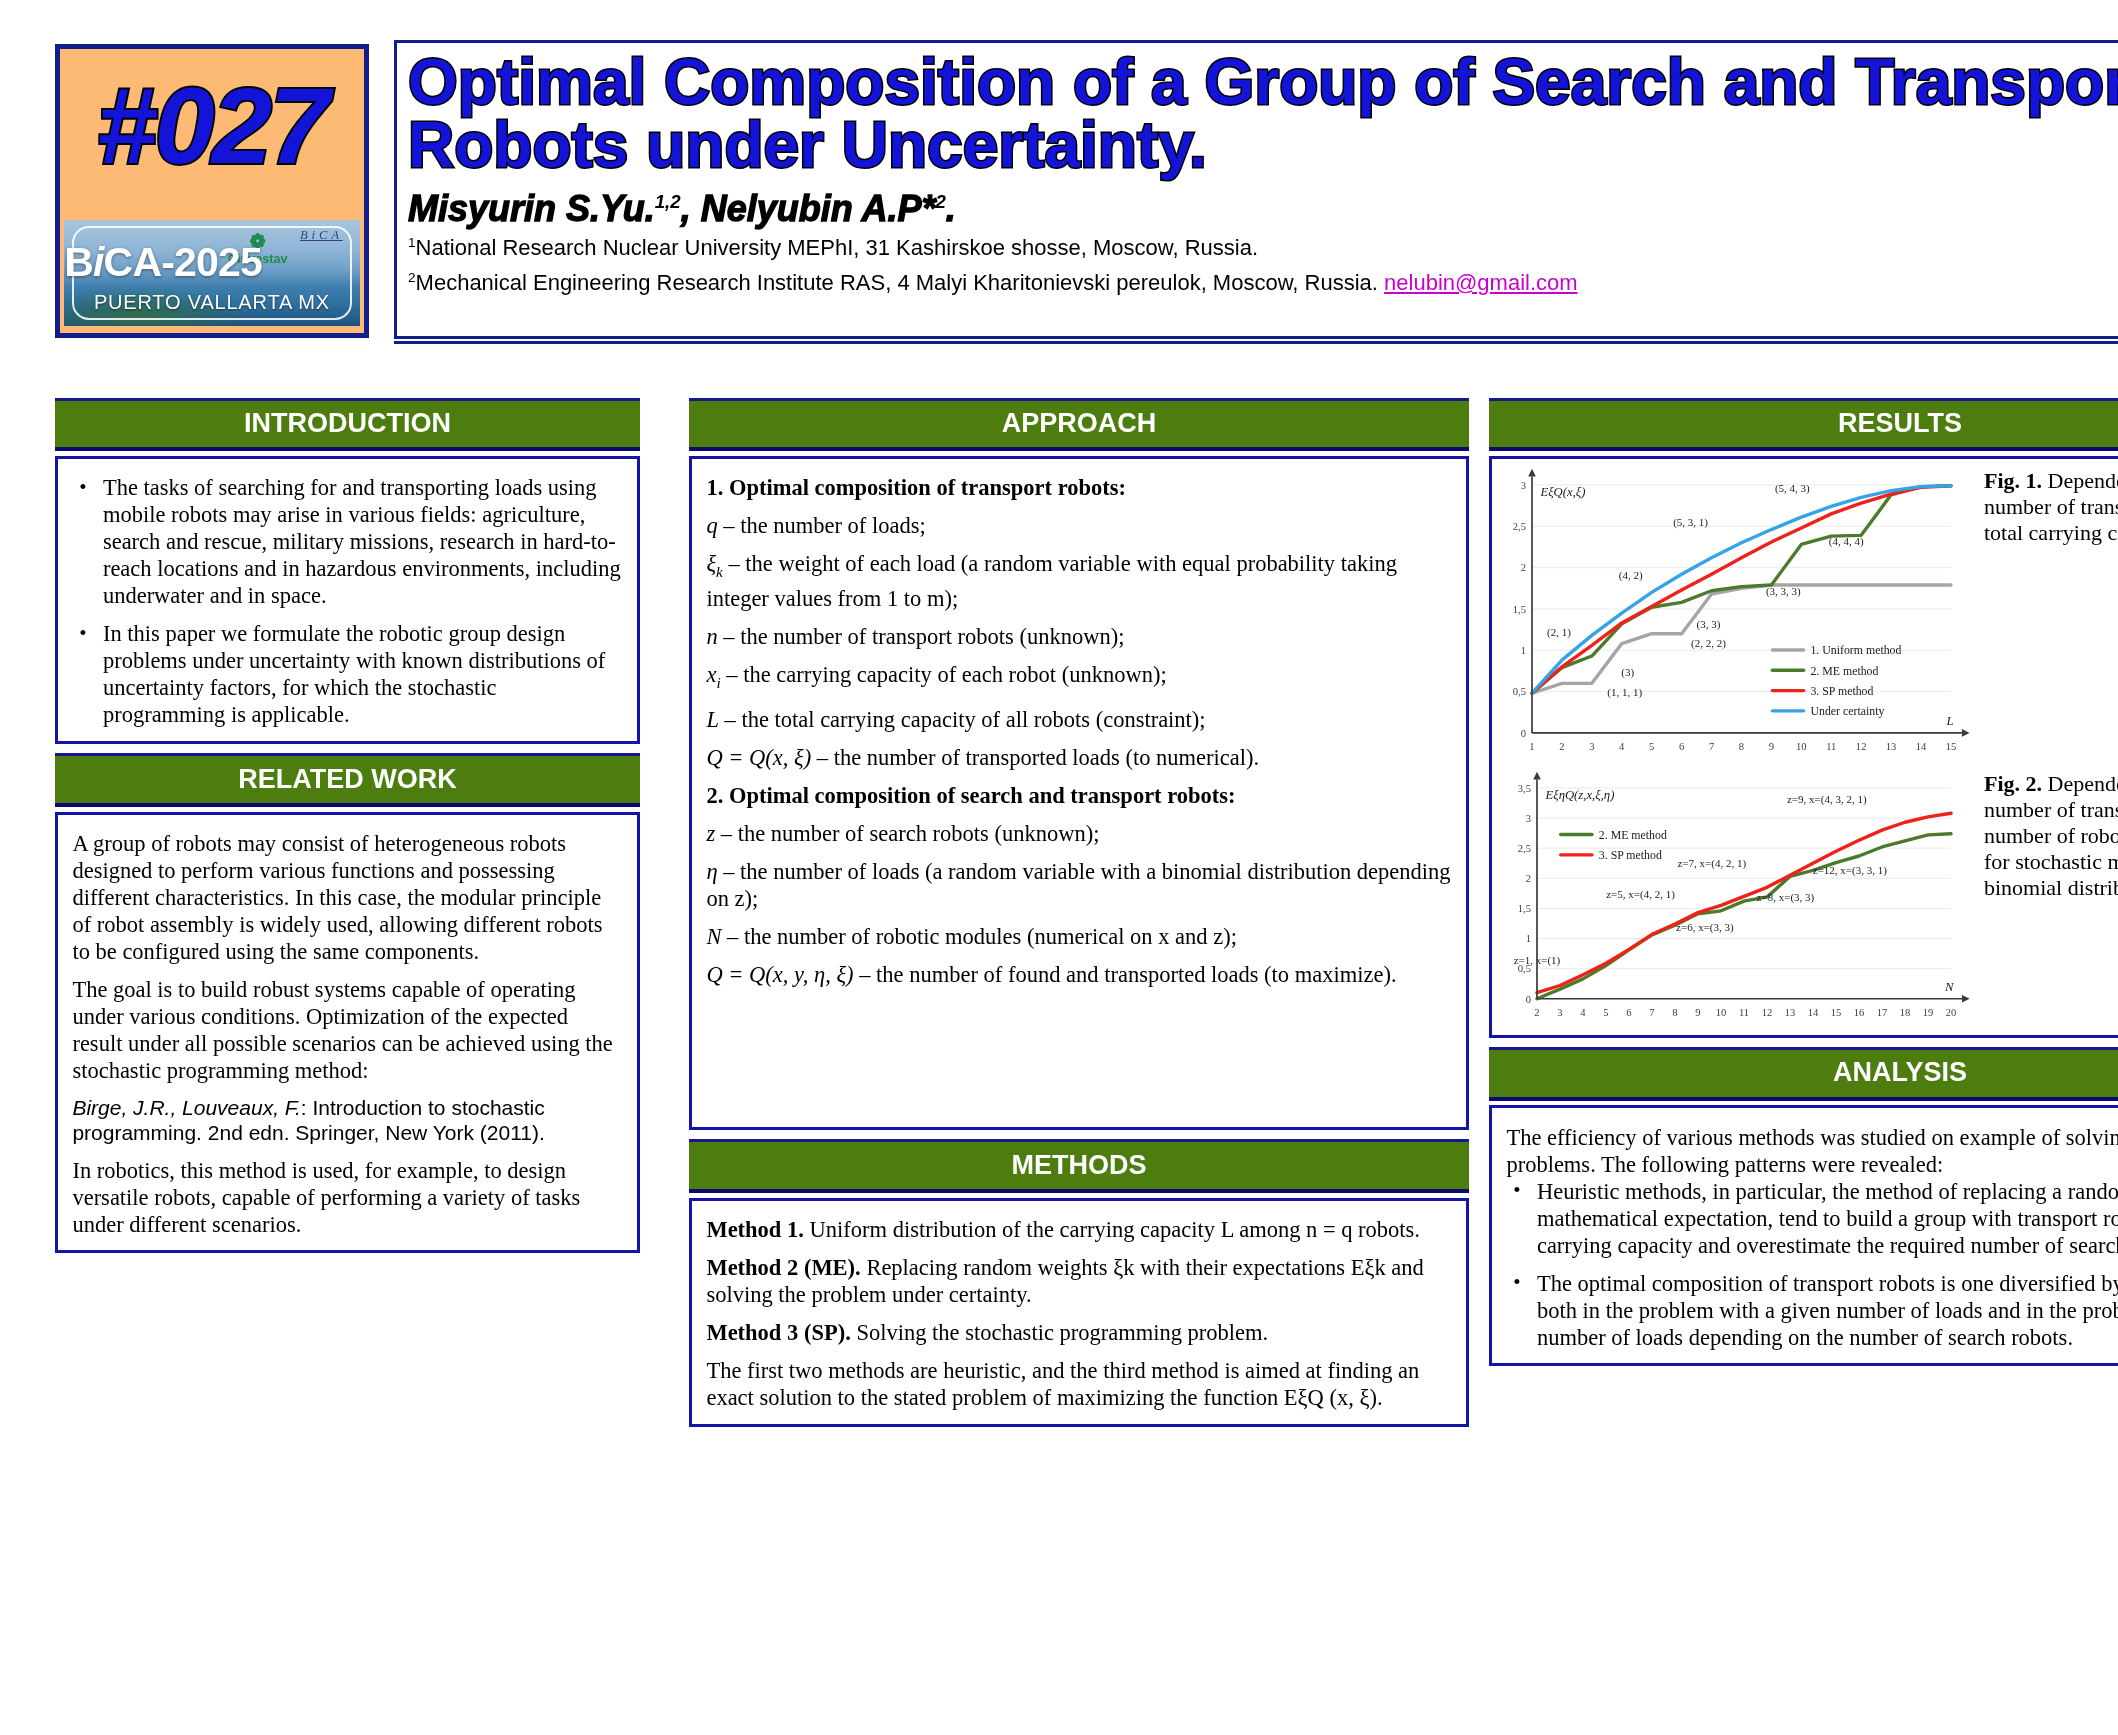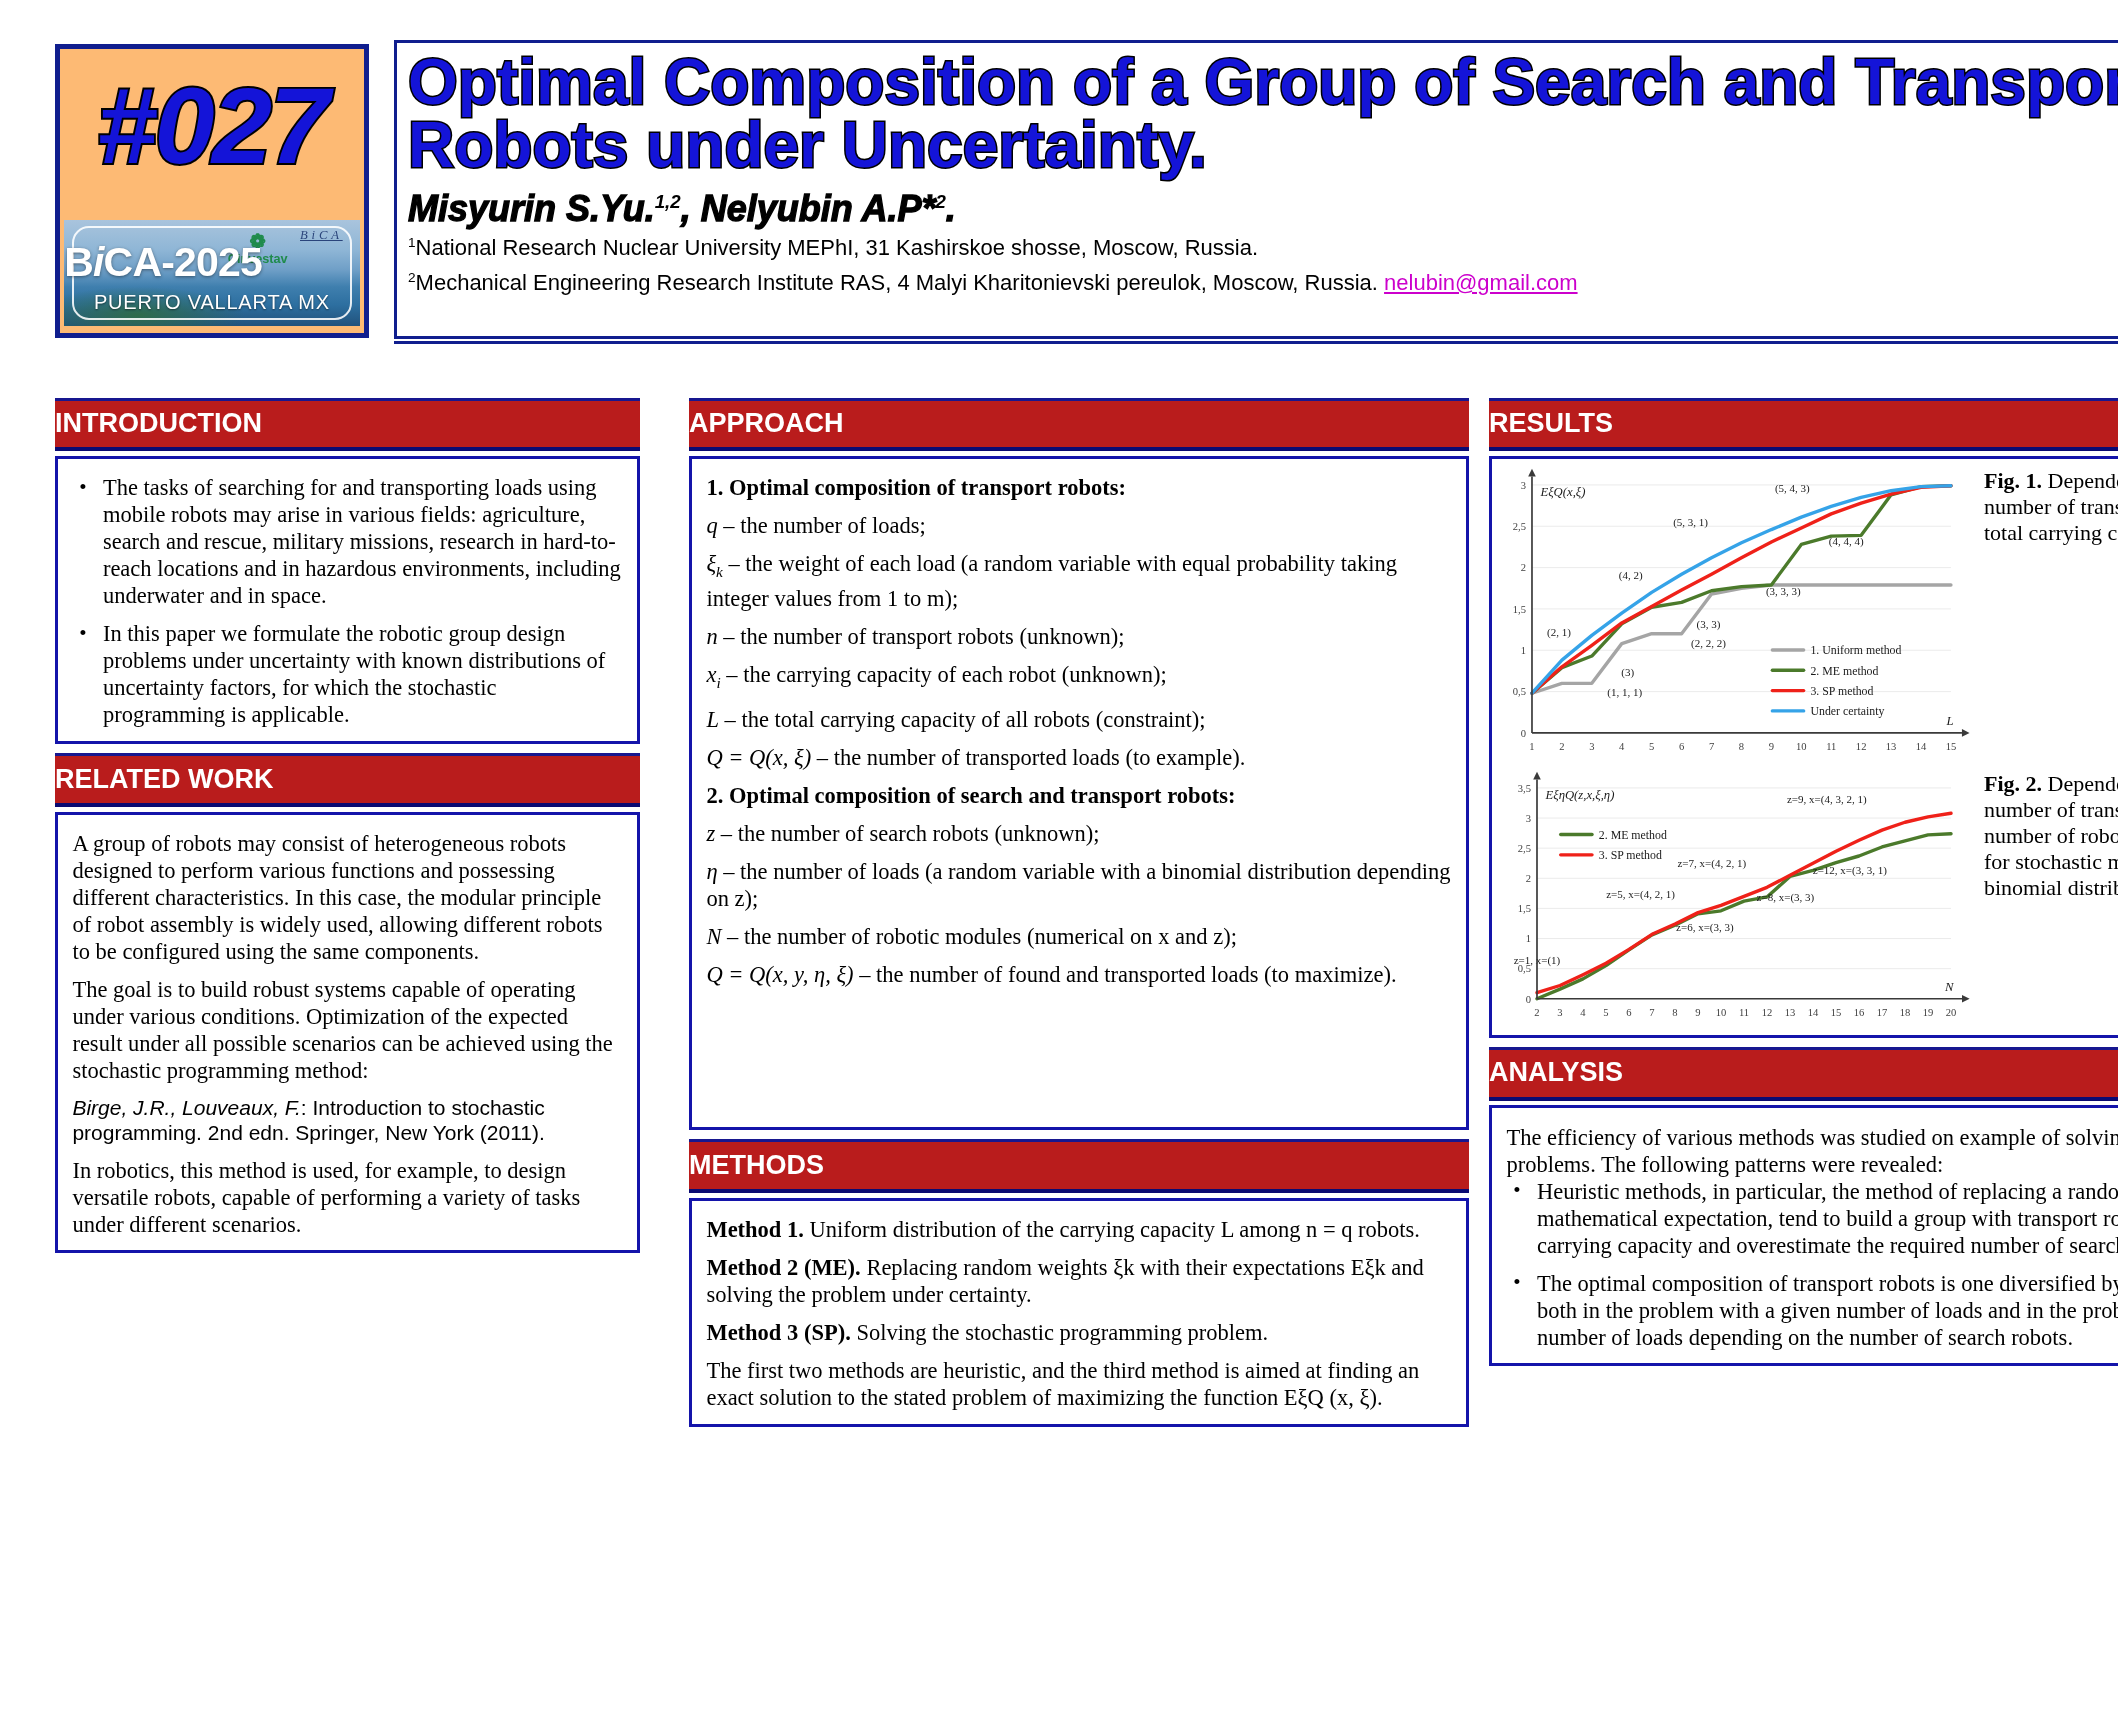--- a/index.html
+++ b/index.html
@@ -93,23 +93,23 @@
     position:absolute; left:394px; top:341px; width:2144px; height:3.4px; background:#101e8e;
   }
 
   
   .col { position:absolute; top:398px; }
   .c1 { left:55px;  width:585px; }
   .c2 { left:689px; width:780px; }
   .c3 { left:1489px; width:822px; }
 
   .sec-title {
-    background:#b91c1c; color:#ffffff;
+    background:#4d7c0f; color:#ffffff;
     font-family:"Liberation Sans", sans-serif; font-weight:bold;
-    font-size:27px; line-height:27px; text-align:left;
+    font-size:27px; line-height:27px; text-align:center;
     padding:9.3px 0 10.2px 0;
     border-top:3.4px solid #17178f; border-bottom:4.7px solid #0a0a72;
     letter-spacing:0px;
   }
   .sec-body {
     border:3.4px solid #1414aa; background:#ffffff;
     margin-top:4.7px; padding:15.3px 14.4px 12.7px 14.4px;
     overflow:hidden;
   }
   .gap { height:9.3px; }
@@ -208,21 +208,21 @@
   <div class="sec-title">APPROACH</div>
   <div class="sec-body" style="height:674px;">
     <div class="txt">
       <p class="b">1. Optimal composition of transport robots:</p>
 
       <p><span class="mi">q</span><span> – the number of loads;</span></p>
       <p><span class="mi">ξ</span><sub class="mi">k</sub><span> – the weight of each load (a random variable with equal probability taking integer values from 1 to m);</span></p>
       <p><span class="mi">n</span><span> – the number of transport robots (unknown);</span></p>
       <p><span class="mi">x</span><sub class="mi">i</sub><span> – the carrying capacity of each robot (unknown);</span></p>
       <p><span class="mi">L</span><span> – the total carrying capacity of all robots (constraint);</span></p>
-      <p><span class="mi">Q = Q(x, ξ)</span><span> – the number of transported loads (to example).</span></p>
+      <p><span class="mi">Q = Q(x, ξ)</span><span> – the number of transported loads (to numerical).</span></p>
 
       <p class="b">2. Optimal composition of search and transport robots:</p>
 
       <p><span class="mi">z</span><span> – the number of search robots (unknown);</span></p>
       <p><span class="mi">η</span><span> – the number of loads (a random variable with a binomial distribution depending on z);</span></p>
       <p><span class="mi">N</span><span> – the number of robotic modules (numerical on x and z);</span></p>
       <p><span class="mi">Q = Q(x, y, η, ξ)</span><span> – the number of found and transported loads (to maximize).</span></p>
     </div>
   </div>
 

